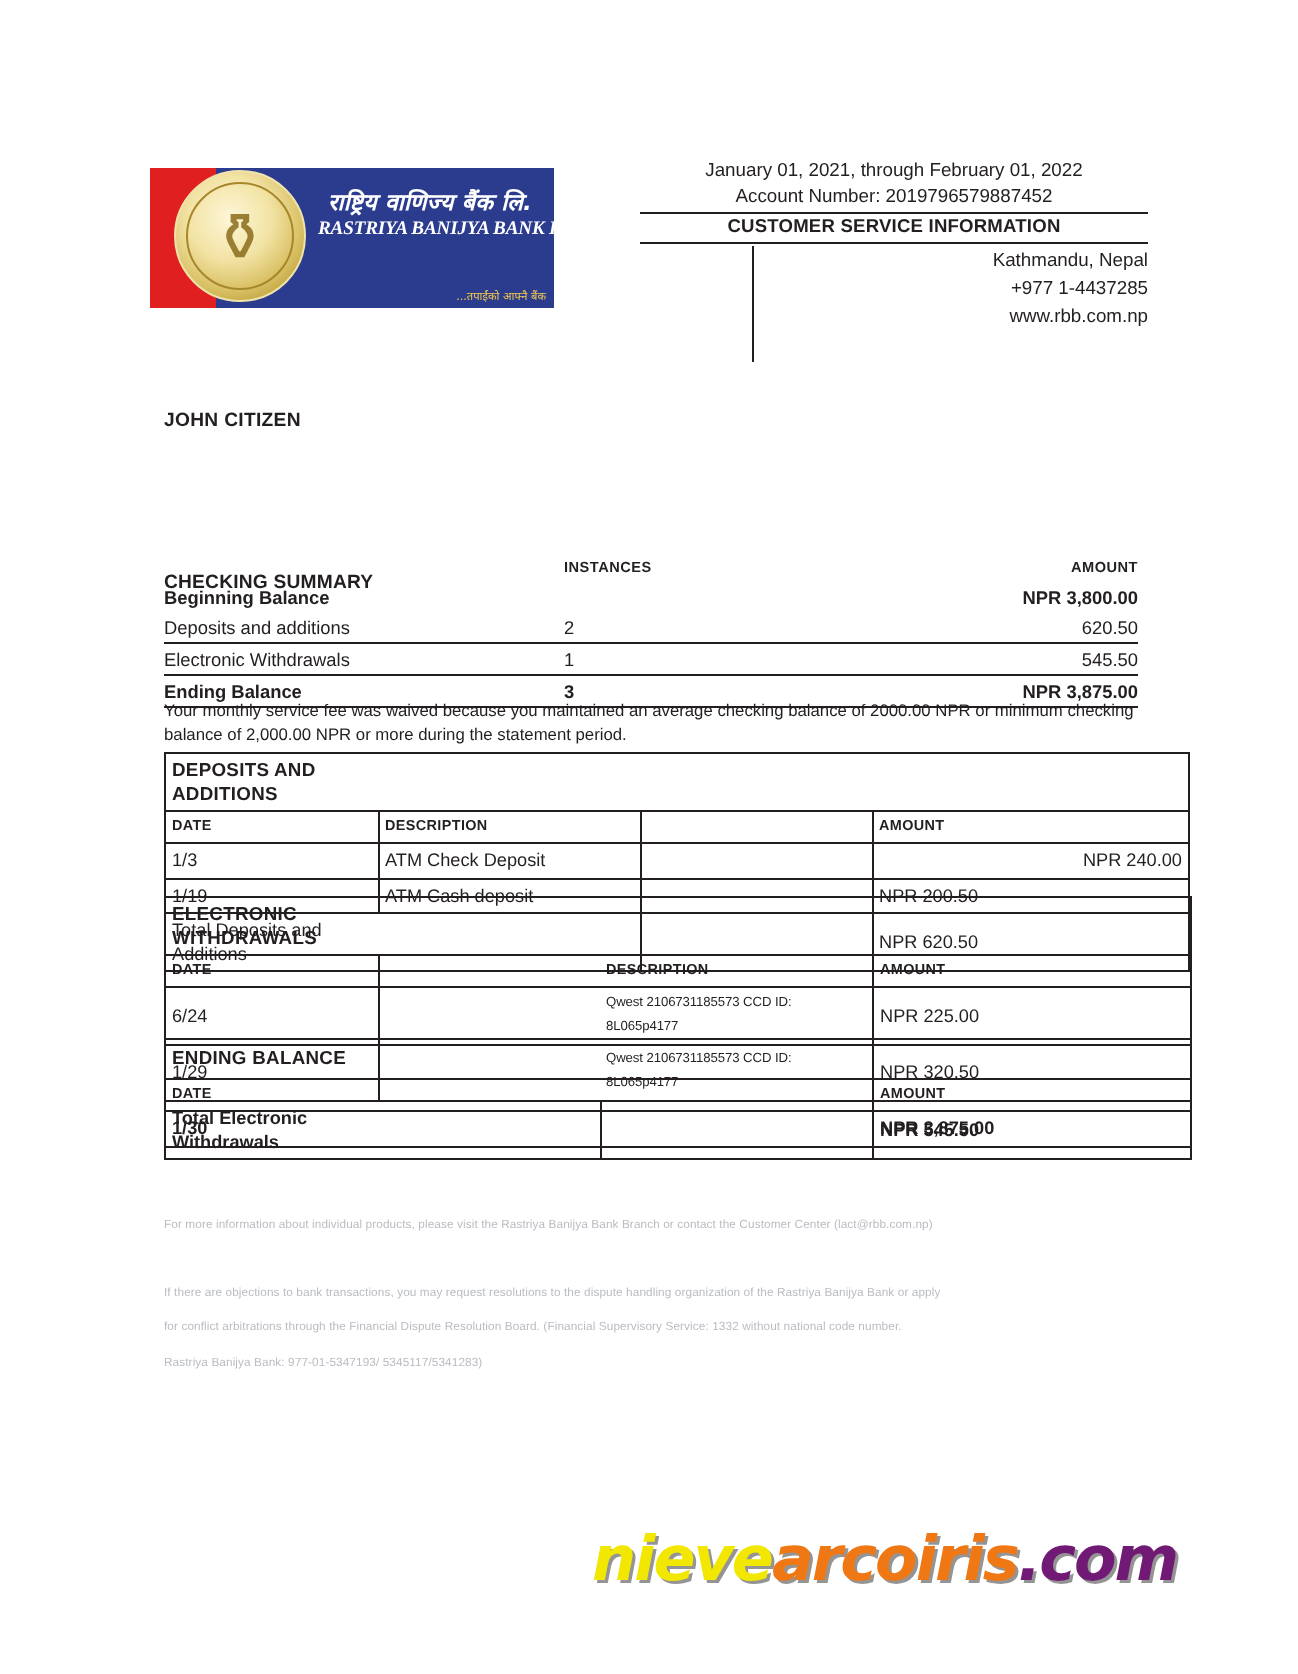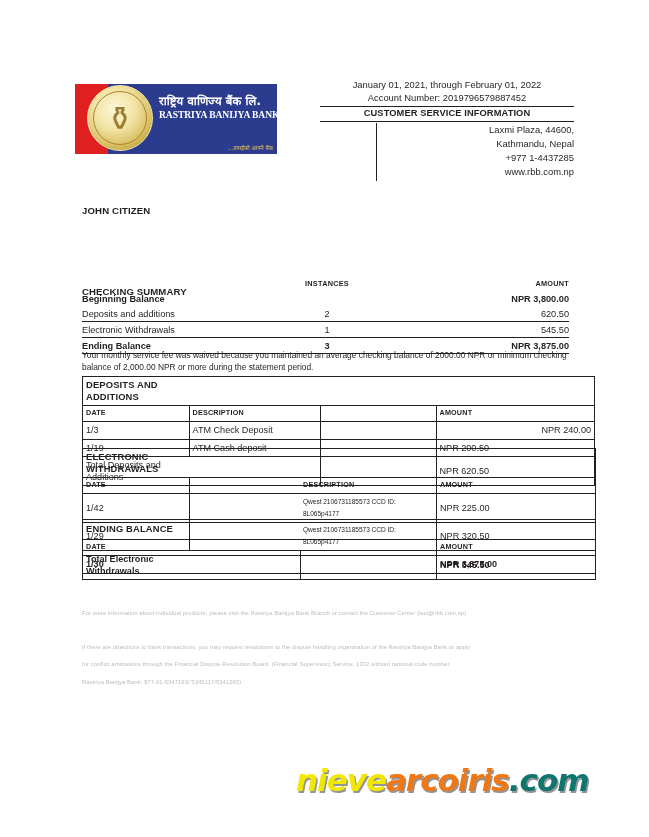--- a/index.html
+++ b/index.html
@@ -72,21 +72,22 @@
     line-height: 50px;
     color: #8e7020;
     font-family: "DejaVu Sans", sans-serif;
     opacity: .88;
   }
   .logo-names {
     position: absolute;
     left: 84px;
     top: 9px;
     width: 112px;
-    text-align: left;
+    text-align: center;
+    font-style: italic;
   }
   .logo-nep {
     color: #ffffff;
     font-size: 11.5px;
     font-weight: bold;
     letter-spacing: .1px;
     white-space: nowrap;
     font-family: "DejaVu Sans", sans-serif;
   }
   .logo-eng {
@@ -211,21 +212,21 @@
     top: 279px;
     width: 487px;
     border-collapse: collapse;
     font-size: 8.6px;
   }
   .summary th, .summary td {
     padding: 0;
     vertical-align: bottom;
   }
   .summary .c-label { width: 200px; text-align: left; }
-  .summary .c-inst  { width: 90px; text-align: center; }
+  .summary .c-inst  { width: 90px; text-align: left; }
   .summary .c-spacer{ width: 80px; }
   .summary .c-amt   { text-align: right; }
 
   .summary thead th {
     font-size: 7.3px;
     font-weight: bold;
     letter-spacing: .25px;
     padding-bottom: 3px;
   }
   .summary tbody td {
@@ -317,21 +318,21 @@
     font-family: "DejaVu Sans", sans-serif;
     font-size: 31px;
     font-weight: bold;
     font-style: italic;
     letter-spacing: -1px;
     white-space: nowrap;
     text-shadow: 1.5px 1.5px 0 rgba(60,60,60,.55);
   }
   .wm-a { color: #f2e700; }
   .wm-b { color: #f07814; }
-  .wm-c { color: #0f766e; }
+  .wm-c { color: #701a75; }
 </style>
 </head>
 <body>
 
 <div class="page">
 
   <div class="header">
 
     <div class="logo-block">
       <div class="logo-bg"></div>
@@ -351,21 +352,20 @@
       <div class="row">Account Number: 2019796579887452</div>
     </div>
 
     <div class="csi-rule"></div>
     <div class="csi-title">CUSTOMER SERVICE INFORMATION</div>
     <div class="csi-rule2"></div>
 
     <div class="csi-body">
       <div class="csi-divider"></div>
       <div class="csi-values">
-        <div>Laxmi Plaza, 44600,</div>
         <div>Kathmandu, Nepal</div>
         <div>+977 1-4437285</div>
         <div>www.rbb.com.np</div>
       </div>
     </div>
   </div>
 
   <div class="customer">
     <div class="customer-name">JOHN CITIZEN</div>
   </div>
@@ -454,21 +454,21 @@
         <td class="col-mid no-left"></td>
         <td class="col-amt"></td>
       </tr>
       <tr class="hdr">
         <td class="col-date">DATE</td>
         <td class="col-desc no-right"></td>
         <td class="col-mid no-left">DESCRIPTION</td>
         <td class="col-amt">AMOUNT</td>
       </tr>
       <tr>
-        <td class="col-date">1/42</td>
+        <td class="col-date">6/24</td>
         <td class="col-desc no-right"></td>
         <td class="col-mid no-left tiny">Qwest 2106731185573 CCD ID: 8L065p4177</td>
         <td class="col-amt">NPR 225.00</td>
       </tr>
       <tr>
         <td class="col-date">1/29</td>
         <td class="col-desc no-right"></td>
         <td class="col-mid no-left tiny">Qwest 2106731185573 CCD ID: 8L065p4177</td>
         <td class="col-amt">NPR 320.50</td>
       </tr>

